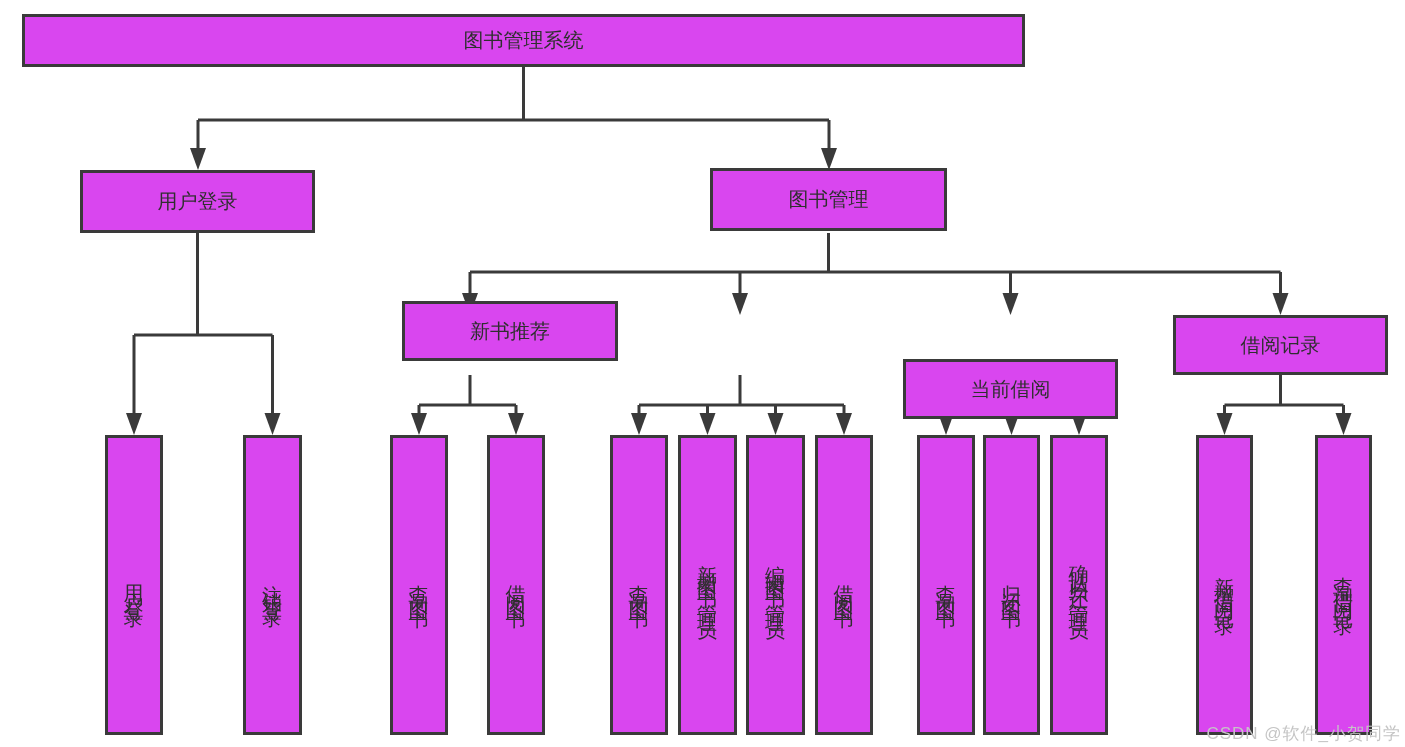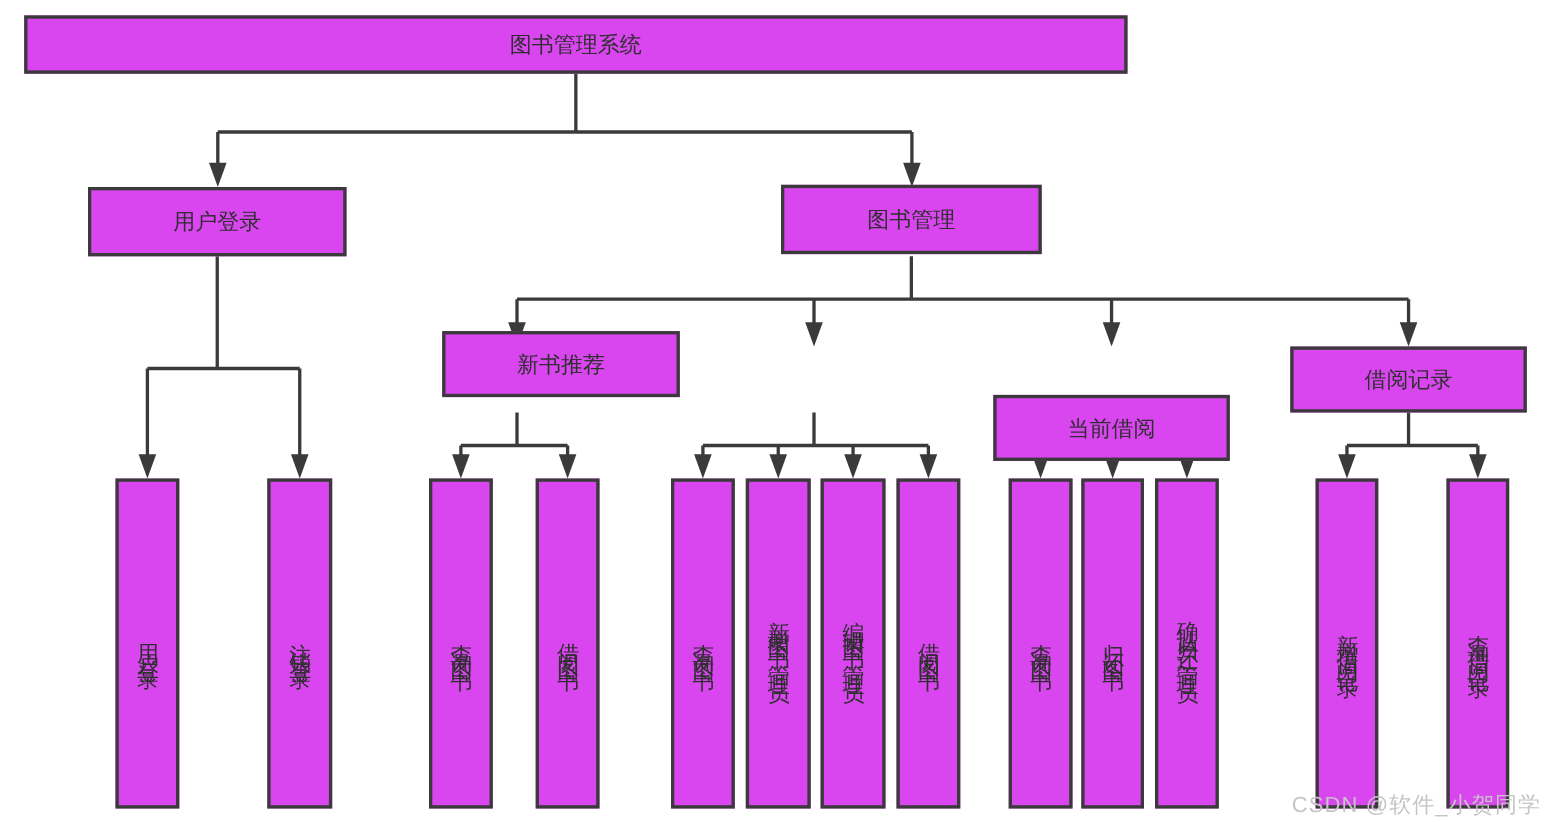--- a/index.html
+++ b/index.html
@@ -33,21 +33,21 @@
   .leaf {
     writing-mode: vertical-rl;
     letter-spacing: 8px;
     line-height: 1;
   }
   #watermark {
     position: absolute;
     right: 4px;
     bottom: 2px;
     z-index: 2;
-    font-size: 20px;
+    font-size: 17px;
     color: #c5c5c5;
     letter-spacing: 1px;
   }
 </style>
 </head>
 <body>
 
 <div id="canvas">
 
   <svg id="connectors" viewBox="0 0 1405 747" xmlns="http://www.w3.org/2000/svg">

